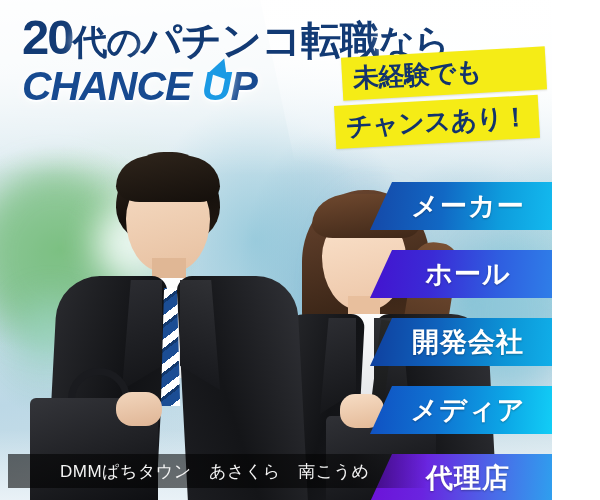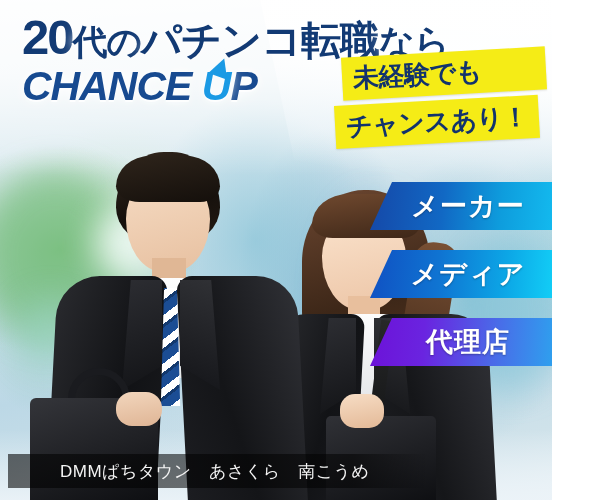--- a/index.html
+++ b/index.html
@@ -246,20 +246,26 @@
 
   <div class="badges">
     <div class="badge">未経験でも</div>
     <div class="badge">チャンスあり！</div>
   </div>
 
   <div class="cats">
     <div class="cat c0">
         <span>メーカー</span>
       </div>
+    <div class="cat c1">
+        <span>ホール</span>
+      </div>
+    <div class="cat c2">
+        <span>開発会社</span>
+      </div>
     <div class="cat c4">
         <span>メディア</span>
       </div>
     <div class="cat c3">
         <span>代理店</span>
       </div>
   </div>
 
   <div class="credit">
     <span>DMMぱちタウン　あさくら　南こうめ</span>

